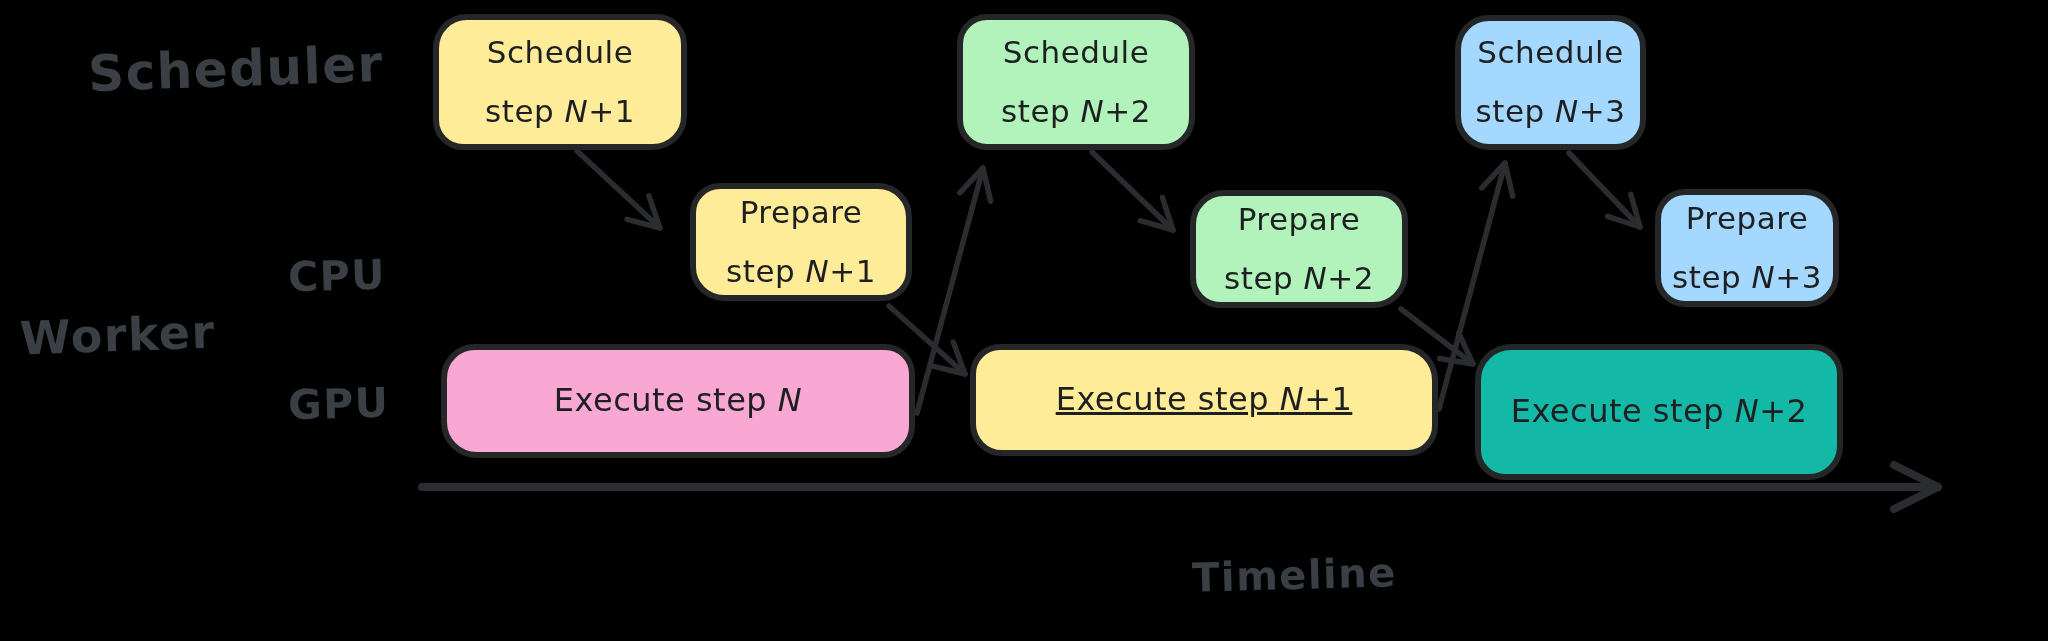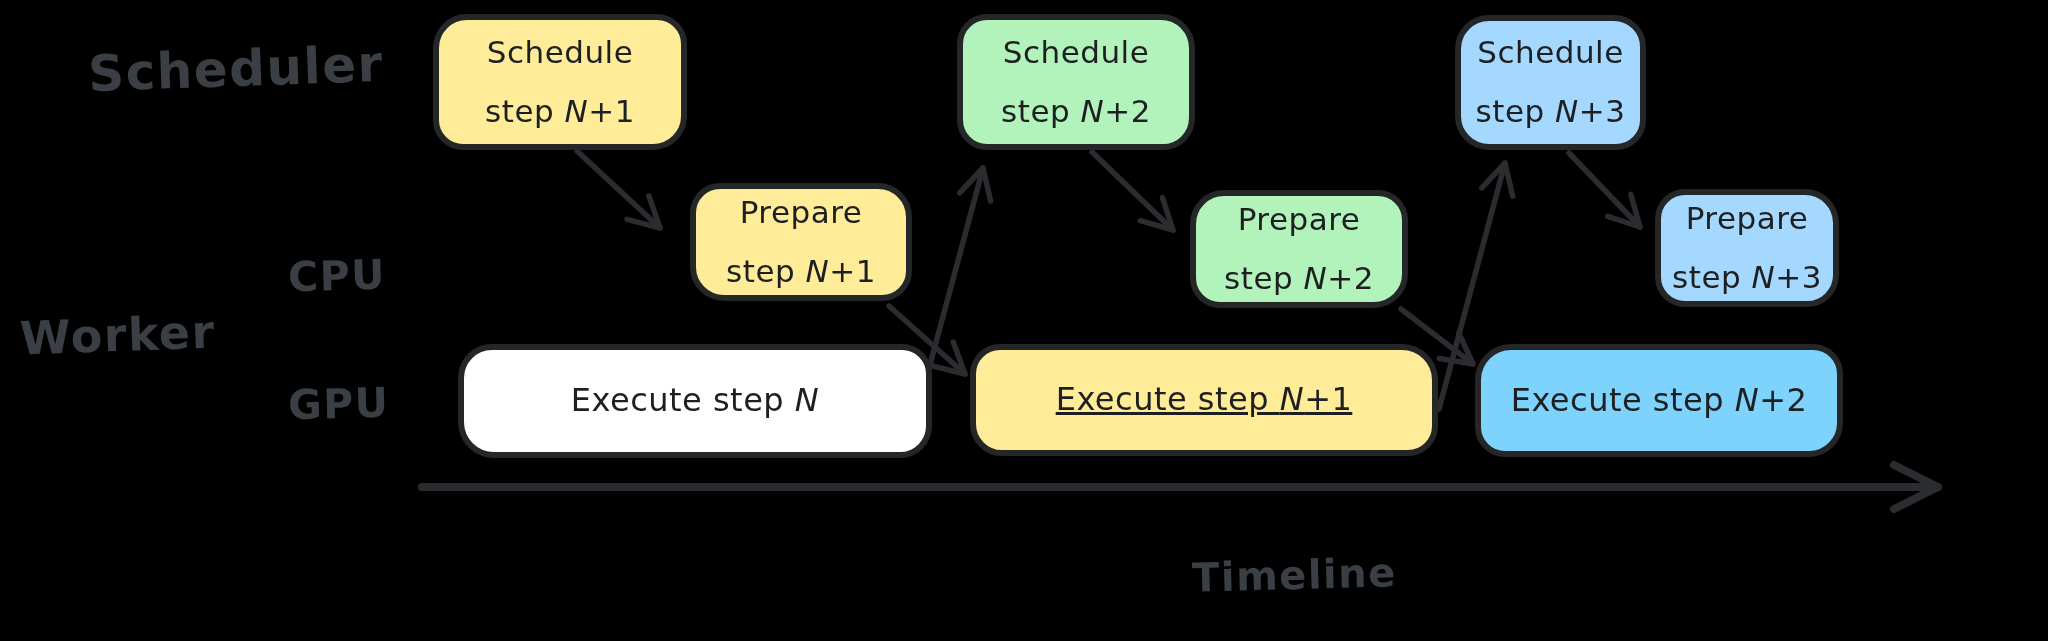--- a/index.html
+++ b/index.html
@@ -75,21 +75,21 @@
   <div class="box" style="left: 433px; top: 14px; width: 254px; height: 136px; border-radius: 34px 30px; background: rgb(255, 236, 153); border-color: rgb(36, 38, 40); color: rgb(29, 31, 33);">
     <span class="line">Schedule</span>
     <span class="line">step <span class="mvar">N</span>+1</span>
   </div>
 
   <div class="box" style="left: 690px; top: 183px; width: 222px; height: 118px; border-radius: 30px 34px; background: rgb(255, 236, 153); border-color: rgb(36, 38, 40); color: rgb(29, 31, 33);">
     <span class="line">Prepare</span>
     <span class="line">step <span class="mvar">N</span>+1</span>
   </div>
 
-  <div class="box single" style="left: 441px; top: 344px; width: 474px; height: 114px; border-radius: 34px 30px 32px 36px; background: #ffffff; border-color: rgb(36, 38, 40); color: rgb(29, 31, 33); margin-left: 17px;">
+  <div class="box single" style="left: 441px; top: 344px; width: 474px; height: 114px; border-radius: 34px 30px 32px 36px; background: #f9a8d4; border-color: rgb(36, 38, 40); color: rgb(29, 31, 33);">
     <span class="line">Execute step <span class="mvar">N</span></span>
   </div>
 
   <div class="box" style="left: 957px; top: 14px; width: 238px; height: 136px; border-radius: 30px 34px 32px 30px; background: rgb(178, 242, 187); border-color: rgb(36, 38, 40); color: rgb(29, 31, 33);">
     <span class="line">Schedule</span>
     <span class="line">step <span class="mvar">N</span>+2</span>
   </div>
 
   <div class="box" style="left: 1190px; top: 190px; width: 218px; height: 118px; border-radius: 34px 30px; background: rgb(178, 242, 187); border-color: rgb(36, 38, 40); color: rgb(29, 31, 33);">
     <span class="line">Prepare</span>
@@ -103,17 +103,17 @@
   <div class="box" style="left: 1455px; top: 15px; width: 191px; height: 135px; border-radius: 34px 32px 30px 34px; background: rgb(165, 216, 255); border-color: rgb(36, 38, 40); color: rgb(29, 31, 33);">
     <span class="line">Schedule</span>
     <span class="line">step <span class="mvar">N</span>+3</span>
   </div>
 
   <div class="box" style="left: 1655px; top: 189px; width: 184px; height: 118px; border-radius: 30px 34px 32px 30px; background: rgb(165, 216, 255); border-color: rgb(36, 38, 40); color: rgb(29, 31, 33);">
     <span class="line">Prepare</span>
     <span class="line">step <span class="mvar">N</span>+3</span>
   </div>
 
-  <div class="box single" style="left: 1475px; top: 344px; width: 368px; height: 113px; border-radius: 36px 30px 34px; background: #7dd3fc; border-color: rgb(36, 38, 40); color: rgb(29, 31, 33);">
+  <div class="box single" style="left: 1475px; top: 344px; width: 368px; height: 136px; border-radius: 36px 30px 34px; background: #14b8a6; border-color: rgb(36, 38, 40); color: rgb(29, 31, 33);">
     <span class="line">Execute step <span class="mvar">N</span>+2</span>
   </div>
 
 </div>
 
 </body></html>

